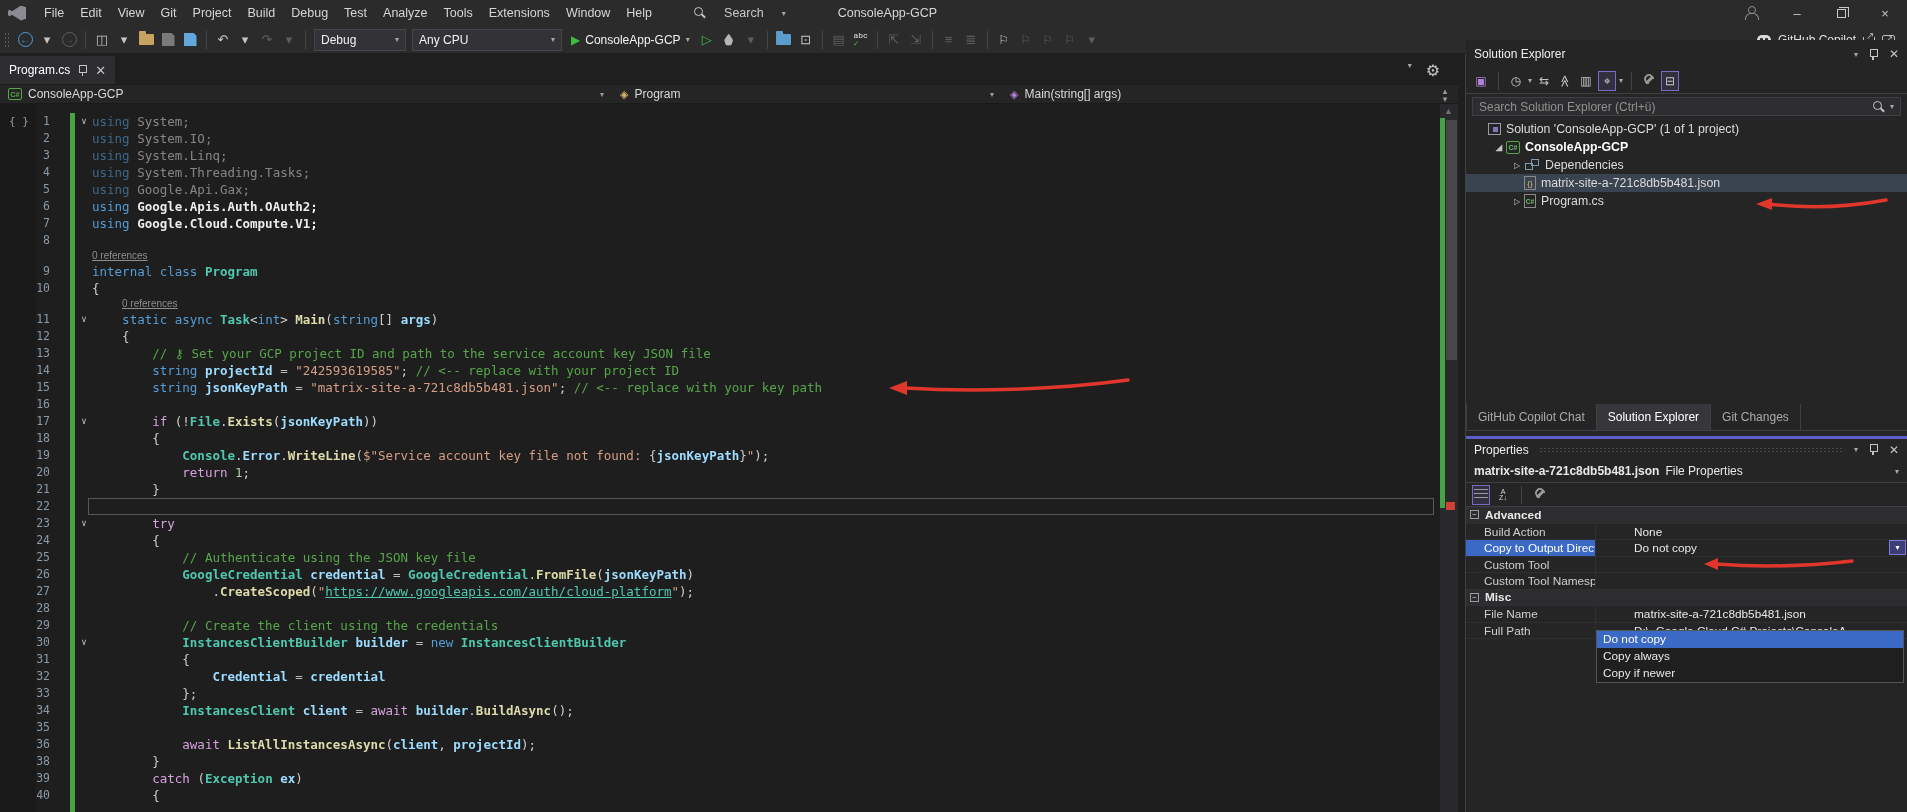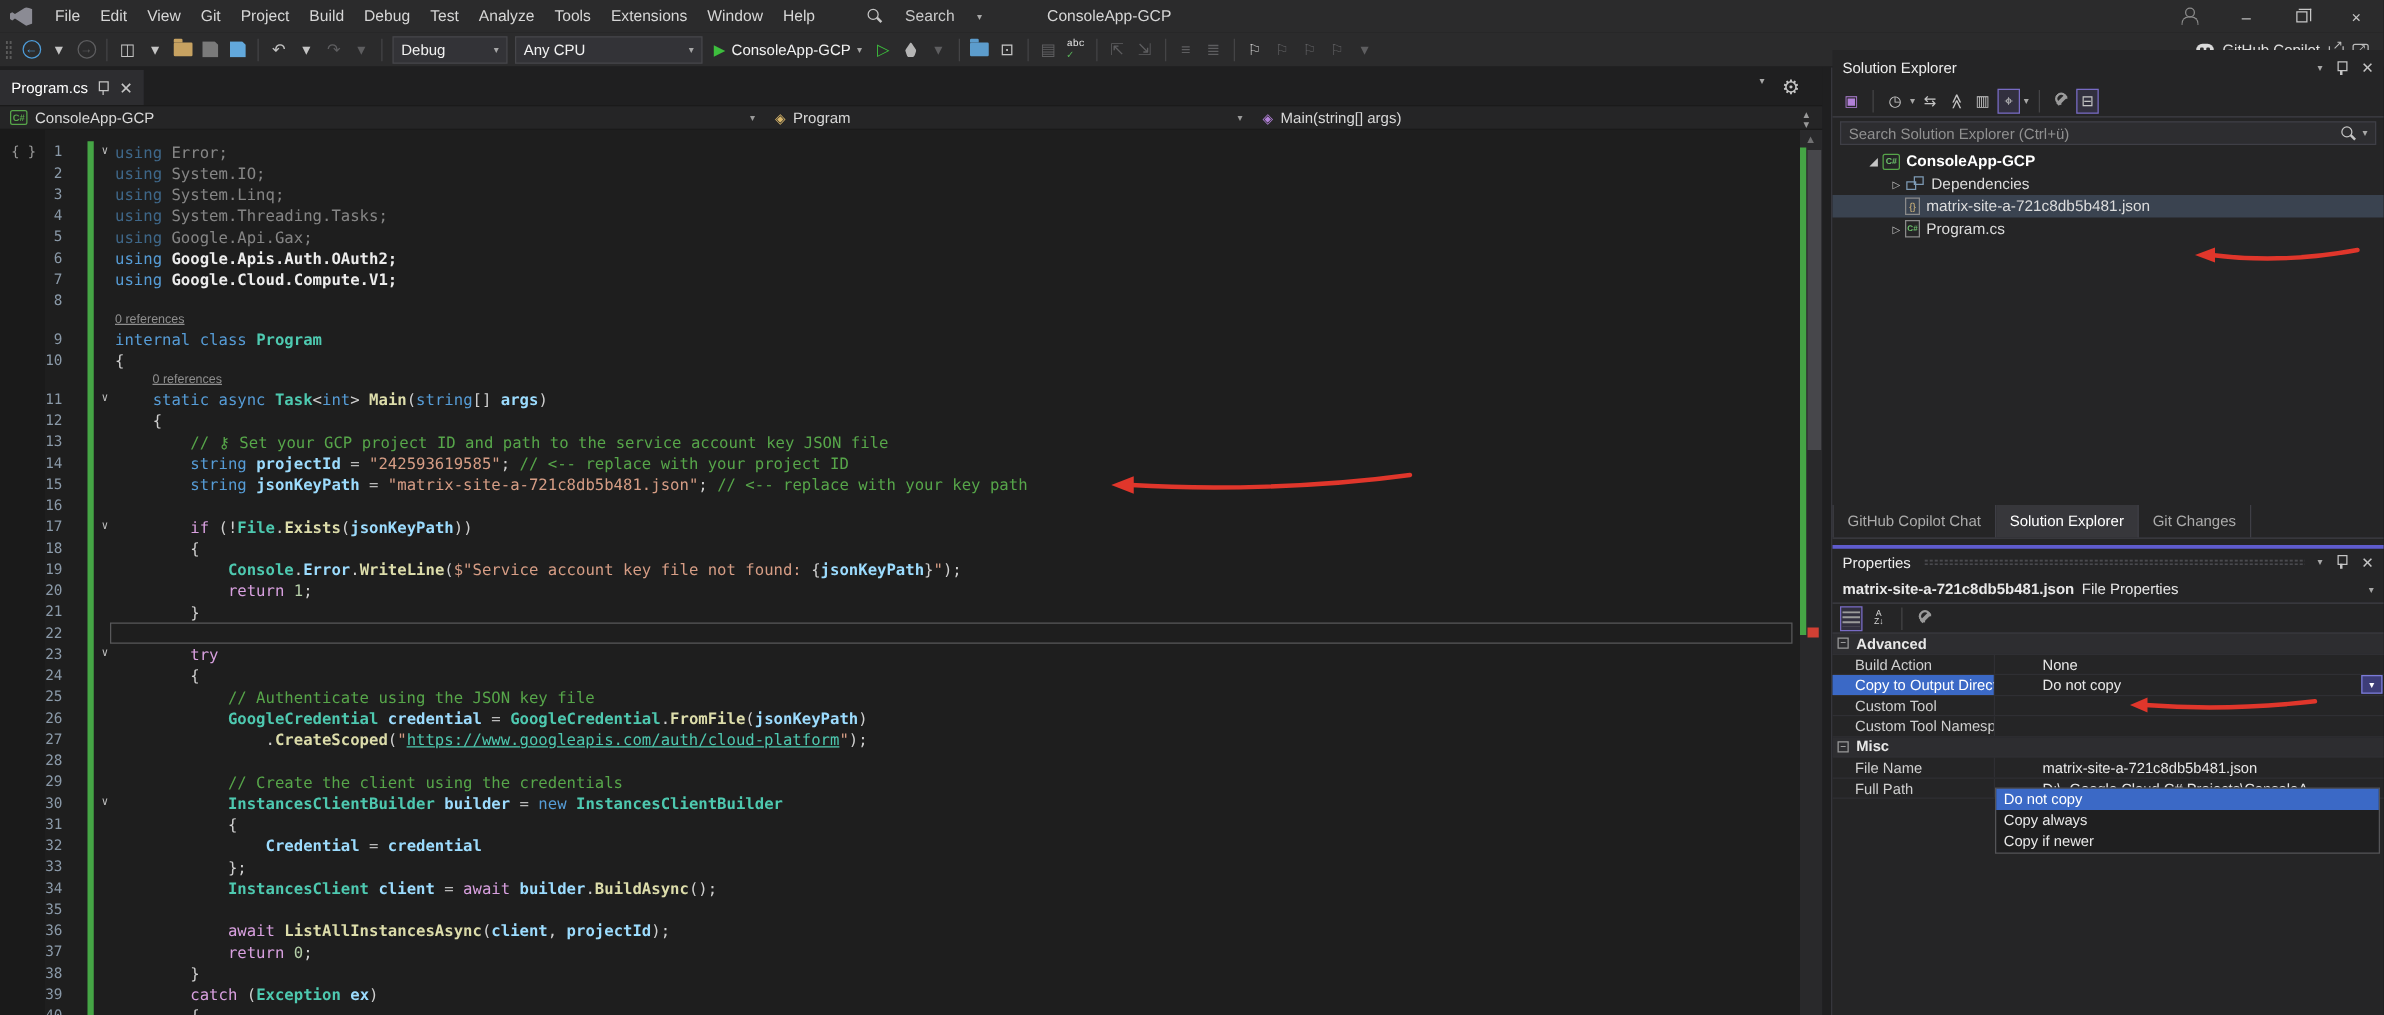--- a/index.html
+++ b/index.html
@@ -340,21 +340,21 @@
     <span>Main(string[] args)</span>
     <span id="split-toggle">▴<br>▾</span>
   </div>
 </div>
 
 <div id="code-area">
   <div id="left-margin"></div>
   <span id="brace-glyph">{ }</span>
   <div id="change-bar"></div>
   <div id="code-lines">
-      <div class="code-row dim"><span class="lnum">1</span><span class="fold">∨</span><span class="ctext"><span class="tk-k">using</span><span class="tk-p"> Error;</span></span></div>
+      <div class="code-row dim"><span class="lnum">1</span><span class="fold">∨</span><span class="ctext"><span class="tk-k">using</span><span class="tk-p"> System;</span></span></div>
       <div class="code-row dim"><span class="lnum">2</span><span class="ctext"><span class="tk-k">using</span><span class="tk-p"> System.IO;</span></span></div>
       <div class="code-row dim"><span class="lnum">3</span><span class="ctext"><span class="tk-k">using</span><span class="tk-p"> System.Linq;</span></span></div>
       <div class="code-row dim"><span class="lnum">4</span><span class="ctext"><span class="tk-k">using</span><span class="tk-p"> System.Threading.Tasks;</span></span></div>
       <div class="code-row dim"><span class="lnum">5</span><span class="ctext"><span class="tk-k">using</span><span class="tk-p"> Google.Api.Gax;</span></span></div>
       <div class="code-row"><span class="lnum">6</span><span class="ctext"><span class="tk-k">using</span><span class="tk-b"> Google.Apis.Auth.OAuth2;</span></span></div>
       <div class="code-row"><span class="lnum">7</span><span class="ctext"><span class="tk-k">using</span><span class="tk-b"> Google.Cloud.Compute.V1;</span></span></div>
       <div class="code-row"><span class="lnum">8</span><span class="ctext"></span></div>
       <div class="lens-row" style="padding-left: 92px;">0 references</div>
       <div class="code-row"><span class="lnum">9</span><span class="ctext"><span class="tk-k">internal</span><span class="tk-p"> </span><span class="tk-k">class</span><span class="tk-p"> </span><span class="tk-t">Program</span></span></div>
       <div class="code-row"><span class="lnum">10</span><span class="ctext"><span class="tk-p">{</span></span></div>
@@ -378,21 +378,20 @@
       <div class="code-row"><span class="lnum">27</span><span class="ctext"><span class="tk-p">                .</span><span class="tk-f">CreateScoped</span><span class="tk-p">(</span><span class="tk-s">"</span><span class="tk-u">https://www.googleapis.com/auth/cloud-platform</span><span class="tk-s">"</span><span class="tk-p">);</span></span></div>
       <div class="code-row"><span class="lnum">28</span><span class="ctext"></span></div>
       <div class="code-row"><span class="lnum">29</span><span class="ctext"><span class="tk-p">            </span><span class="tk-m">// Create the client using the credentials</span></span></div>
       <div class="code-row"><span class="lnum">30</span><span class="fold">∨</span><span class="ctext"><span class="tk-p">            </span><span class="tk-t">InstancesClientBuilder</span><span class="tk-p"> </span><span class="tk-v">builder</span><span class="tk-g"> = </span><span class="tk-k">new</span><span class="tk-p"> </span><span class="tk-t">InstancesClientBuilder</span></span></div>
       <div class="code-row"><span class="lnum">31</span><span class="ctext"><span class="tk-p">            {</span></span></div>
       <div class="code-row"><span class="lnum">32</span><span class="ctext"><span class="tk-p">                </span><span class="tk-v">Credential</span><span class="tk-g"> = </span><span class="tk-v">credential</span></span></div>
       <div class="code-row"><span class="lnum">33</span><span class="ctext"><span class="tk-p">            };</span></span></div>
       <div class="code-row"><span class="lnum">34</span><span class="ctext"><span class="tk-p">            </span><span class="tk-t">InstancesClient</span><span class="tk-p"> </span><span class="tk-v">client</span><span class="tk-g"> = </span><span class="tk-c">await</span><span class="tk-p"> </span><span class="tk-v">builder</span><span class="tk-p">.</span><span class="tk-f">BuildAsync</span><span class="tk-p">();</span></span></div>
       <div class="code-row"><span class="lnum">35</span><span class="ctext"></span></div>
       <div class="code-row"><span class="lnum">36</span><span class="ctext"><span class="tk-p">            </span><span class="tk-c">await</span><span class="tk-p"> </span><span class="tk-f">ListAllInstancesAsync</span><span class="tk-p">(</span><span class="tk-v">client</span><span class="tk-p">, </span><span class="tk-v">projectId</span><span class="tk-p">);</span></span></div>
-      <div class="code-row"><span class="lnum">37</span><span class="ctext"><span class="tk-p">            </span><span class="tk-c">return</span><span class="tk-p"> </span><span class="tk-n">0</span><span class="tk-p">;</span></span></div>
       <div class="code-row"><span class="lnum">38</span><span class="ctext"><span class="tk-p">        }</span></span></div>
       <div class="code-row"><span class="lnum">39</span><span class="ctext"><span class="tk-p">        </span><span class="tk-c">catch</span><span class="tk-p"> (</span><span class="tk-t">Exception</span><span class="tk-p"> </span><span class="tk-v">ex</span><span class="tk-p">)</span></span></div>
       <div class="code-row"><span class="lnum">40</span><span class="ctext"><span class="tk-p">        {</span></span></div>
     </div>
 </div>
 
 <div id="v-scroll">
   <div id="ov-green"></div>
   <span id="sb-up">▲</span>
   <div id="sb-thumb"></div>
@@ -431,20 +430,25 @@
     <span class="se-ico boxed">⊟</span>
   </div>
 
   <div id="se-search">
     <span>Search Solution Explorer (Ctrl+ü)</span>
     <span class="ico-mag"></span>
     <span class="caret" style="margin-left:5px">▾</span>
   </div>
 
   <div id="se-tree">
+      <div class="tree-row" style="padding-left: 8px;">
+        <span class="exp"></span>
+        <span class="fico fico-solution"></span>
+        <span>Solution 'ConsoleApp-GCP' (1 of 1 project)</span>
+      </div>
       <div class="tree-row bold" style="padding-left: 26px;">
         <span class="exp">◢</span>
         <span class="fico fico-csproj"></span>
         <span>ConsoleApp-GCP</span>
       </div>
       <div class="tree-row" style="padding-left: 44px;">
         <span class="exp">▷</span>
         <span class="fico fico-deps"></span>
         <span>Dependencies</span>
       </div>

